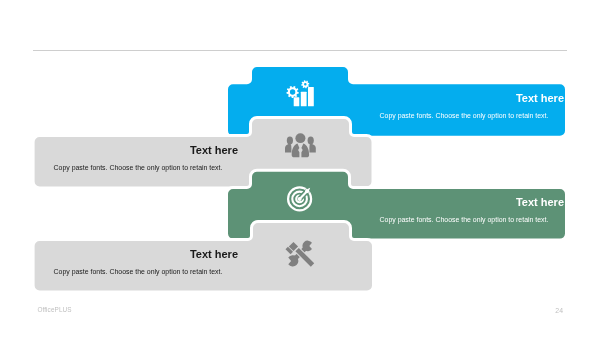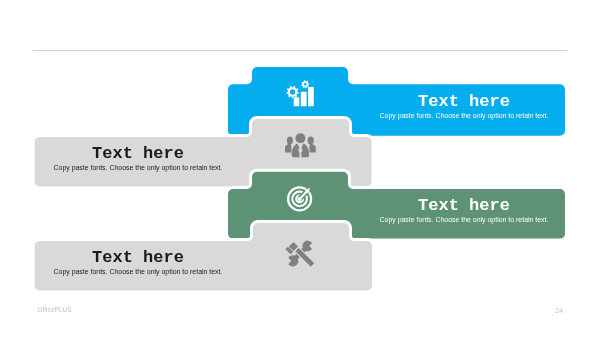--- a/index.html
+++ b/index.html
@@ -7,22 +7,22 @@
   body{width:600px;height:337px;background:#ffffff;overflow:hidden;
        font-family:"Liberation Sans",sans-serif;-webkit-font-smoothing:antialiased;}
   .slide{position:relative;width:600px;height:337px;background:#fff;overflow:hidden;}
 
   .divider{position:absolute;left:33px;top:50px;width:534px;height:1px;background:#cecece;}
 
   
   .row{position:absolute;left:0;top:0;width:600px;height:337px;}
   .rowsvg{position:absolute;left:0;top:0;}
 
-  .title{position:absolute;font-weight:bold;font-size:17px;white-space:nowrap;
-         text-align:center;line-height:1;font-family:Liberation Mono, monospace;}
+  .title{position:absolute;font-weight:bold;font-size:11px;white-space:nowrap;
+         text-align:right;line-height:1;}
   .sub{position:absolute;font-size:6.95px;white-space:nowrap;text-align:center;line-height:1;}
 
   .icon{position:absolute;}
 
   .footer-left{position:absolute;left:37.4px;top:306px;font-size:6.4px;color:#bfbfbf;letter-spacing:.1px;}
   .footer-right{position:absolute;left:543px;top:306.5px;font-size:6.9px;color:#bfbfbf;width:20px;text-align:right;}
 </style>
 </head>
 <body>
 

